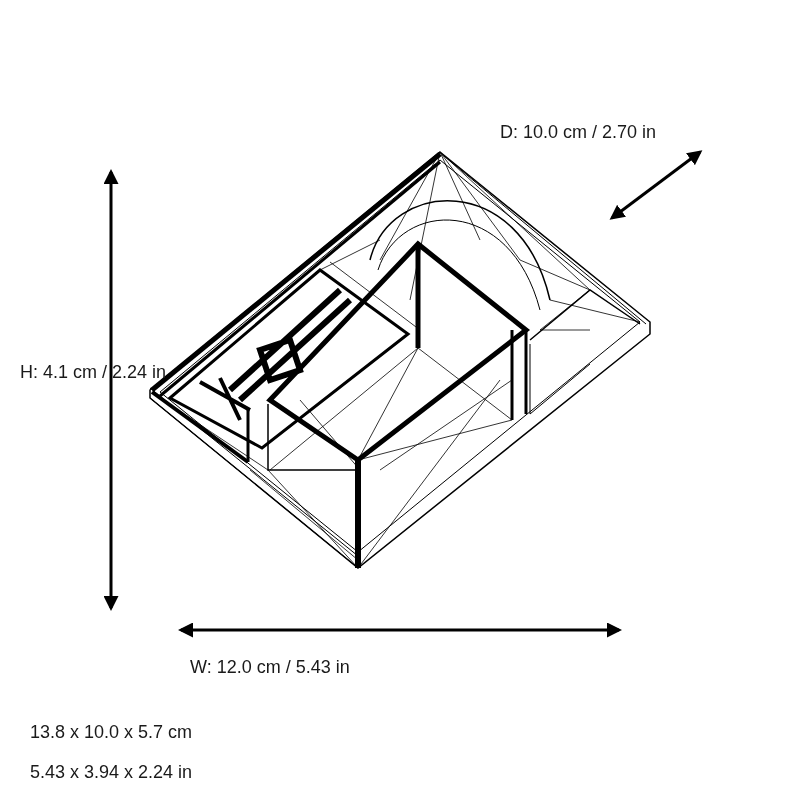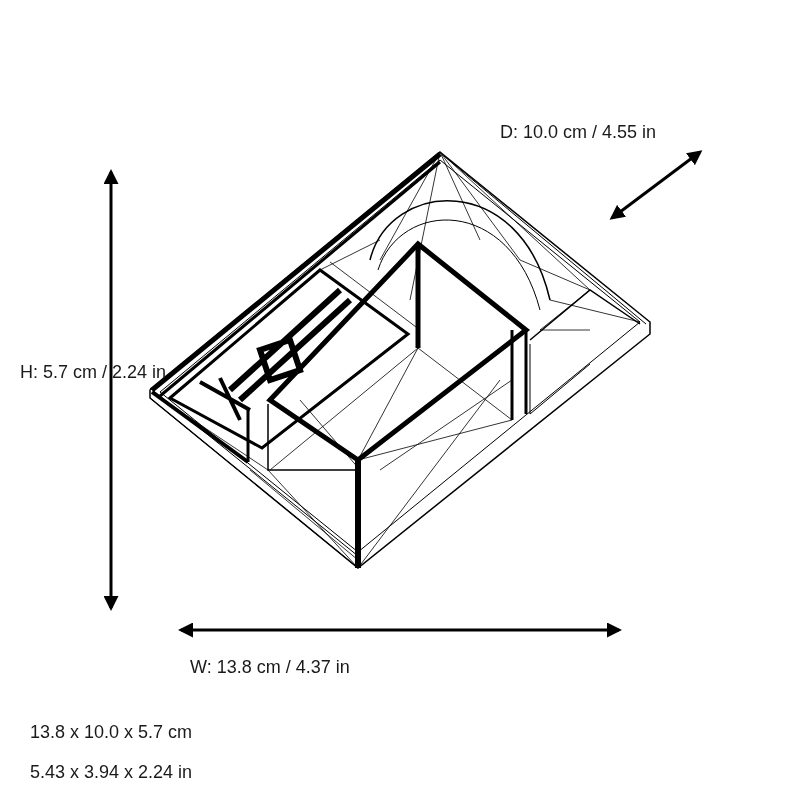--- a/index.html
+++ b/index.html
@@ -62,17 +62,17 @@
       <path d="M440,152 L410,300 M440,152 L380,260 M440,152 L480,240 M440,152 L520,260"></path>
       <path d="M418,348 L358,460 M418,348 L512,420 M418,348 L270,470 M358,460 L512,420"></path>
       <path d="M268,470 L358,568 M358,568 L500,380 M360,470 L300,400 M380,470 L512,380"></path>
       <path d="M320,270 L380,240 M330,262 L420,330 M590,290 L540,330 L590,330"></path>
       <path d="M440,152 L590,290 M520,260 L590,290 M550,300 L640,322"></path>
       <path d="M250,470 L358,560 M160,398 L268,470"></path>
     </g>
   </g>
 </svg>
 
-<div class="label" id="dim-d">D: 10.0 cm / 4.55 in</div>
-<div class="label" id="dim-h">H: 5.7 cm / 2.24 in</div>
-<div class="label" id="dim-w">W: 13.8 cm / 4.37 in</div>
+<div class="label" id="dim-d">D: 10.0 cm / 2.70 in</div>
+<div class="label" id="dim-h">H: 4.1 cm / 2.24 in</div>
+<div class="label" id="dim-w">W: 12.0 cm / 5.43 in</div>
 <div class="label" id="sum-cm">13.8 x 10.0 x 5.7 cm</div>
 <div class="label" id="sum-in">5.43 x 3.94 x 2.24 in</div>
 
 </body></html>

